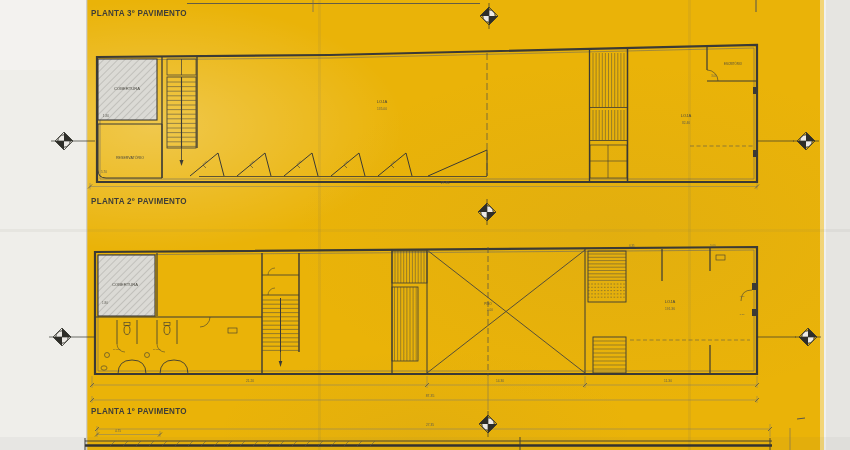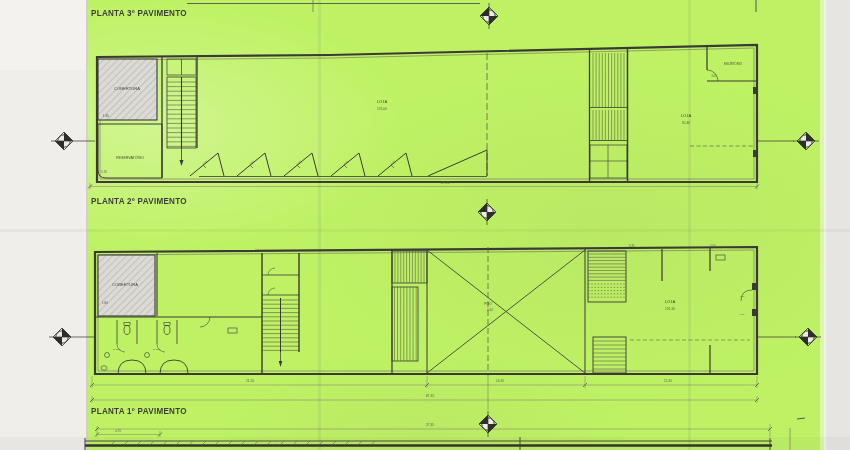--- a/index.html
+++ b/index.html
@@ -1,18 +1,18 @@
 <!DOCTYPE html>
 <html><head>
 <meta charset="utf-8">
 <style>
   html,body{margin:0;padding:0;background:#d8d7d3;}
   .sheet{
     position:relative;width:850px;height:450px;overflow:hidden;
-    background:#bef264;
+    background:#eab308;
     font-family:"Liberation Sans", sans-serif;
   }
   .sheet::before{
     content:"";position:absolute;inset:0;pointer-events:none;
     background:
       radial-gradient(420px 210px at 18% 28%, rgba(255,255,255,.28), transparent 60%),
       radial-gradient(520px 280px at 72% 52%, rgba(120,115,105,.07), transparent 62%),
       radial-gradient(300px 120px at 50% 96%, rgba(110,105,95,.06), transparent 70%);
   }
   .shade{position:absolute;pointer-events:none;}

